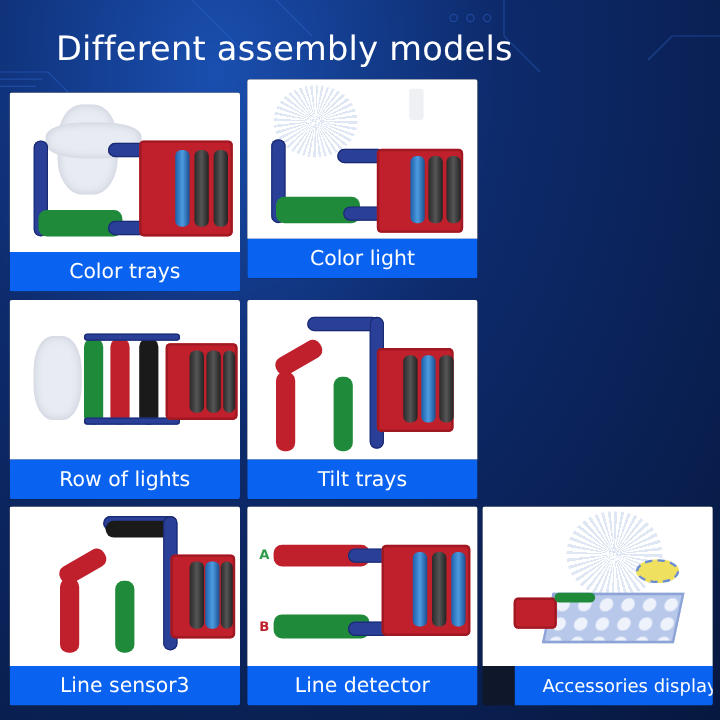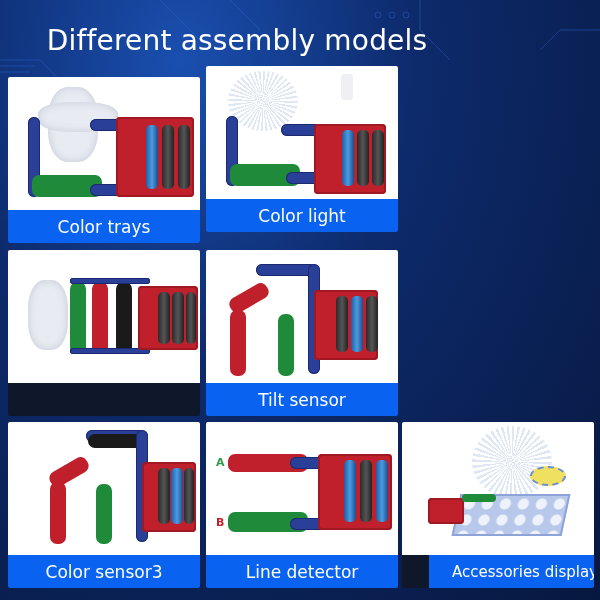--- a/index.html
+++ b/index.html
@@ -124,52 +124,53 @@
       <div class="green" style="left:62px;top:32px;width:16px;height:72px;"></div>
       <div class="red" style="left:84px;top:32px;width:16px;height:72px;"></div>
       <div class="black" style="left:108px;top:32px;width:16px;height:72px;"></div>
       <div class="snap" style="left:62px;top:28px;width:80px;height:6px;"></div>
       <div class="snap" style="left:62px;top:98px;width:80px;height:6px;"></div>
       <div class="batt" style="left:130px;top:36px;width:60px;height:64px;"></div>
       <div class="cell" style="left:150px;top:42px;height:52px;"></div>
       <div class="cell" style="left:164px;top:42px;height:52px;"></div>
       <div class="cell" style="left:178px;top:42px;height:52px;width:10px;"></div>
     </div>
+    <div class="label">Row of lights</div>
   </div>
 
   <div class="card" style="left:206px;top:250px;">
     <div class="img">
       <div class="snap" style="left:50px;top:14px;width:60px;"></div>
       <div class="red" style="left:22px;top:40px;width:42px;height:16px;transform:rotate(-30deg);"></div>
       <div class="red" style="left:24px;top:60px;width:16px;height:66px;"></div>
       <div class="green" style="left:72px;top:64px;width:16px;height:62px;"></div>
       <div class="snapv" style="left:102px;top:14px;height:110px;"></div>
       <div class="batt" style="left:108px;top:40px;width:64px;height:70px;"></div>
       <div class="cell" style="left:130px;top:46px;height:56px;"></div>
       <div class="cell blue" style="left:145px;top:46px;height:56px;"></div>
       <div class="cell" style="left:160px;top:46px;height:56px;"></div>
     </div>
-    <div class="label">Tilt sensor</div>
+    <div class="label">Tilt trays</div>
   </div>
 
 
   <div class="card" style="left:8px;top:422px;">
     <div class="img">
       <div class="snap" style="left:78px;top:8px;width:60px;"></div>
       <div class="black" style="left:80px;top:12px;width:56px;height:14px;"></div>
       <div class="snapv" style="left:128px;top:8px;height:112px;"></div>
       <div class="red" style="left:40px;top:42px;width:42px;height:16px;transform:rotate(-30deg);"></div>
       <div class="red" style="left:42px;top:60px;width:16px;height:62px;"></div>
       <div class="green" style="left:88px;top:62px;width:16px;height:60px;"></div>
       <div class="batt" style="left:134px;top:40px;width:54px;height:70px;"></div>
       <div class="cell" style="left:150px;top:46px;height:56px;"></div>
       <div class="cell blue" style="left:163px;top:46px;height:56px;"></div>
       <div class="cell" style="left:176px;top:46px;height:56px;width:10px;"></div>
     </div>
-    <div class="label">Color sensor3</div>
+    <div class="label">Line sensor3</div>
   </div>
 
   <div class="card" style="left:206px;top:422px;">
     <div class="img">
       <div class="letter" style="left:10px;top:34px;color:#2e9a4a;">A</div>
       <div class="letter" style="left:10px;top:94px;color:#c0202c;">B</div>
       <div class="red" style="left:22px;top:32px;width:80px;height:18px;"></div>
       <div class="snap" style="left:84px;top:35px;width:42px;"></div>
       <div class="green" style="left:22px;top:90px;width:80px;height:20px;"></div>
       <div class="snap" style="left:84px;top:96px;width:42px;"></div>

